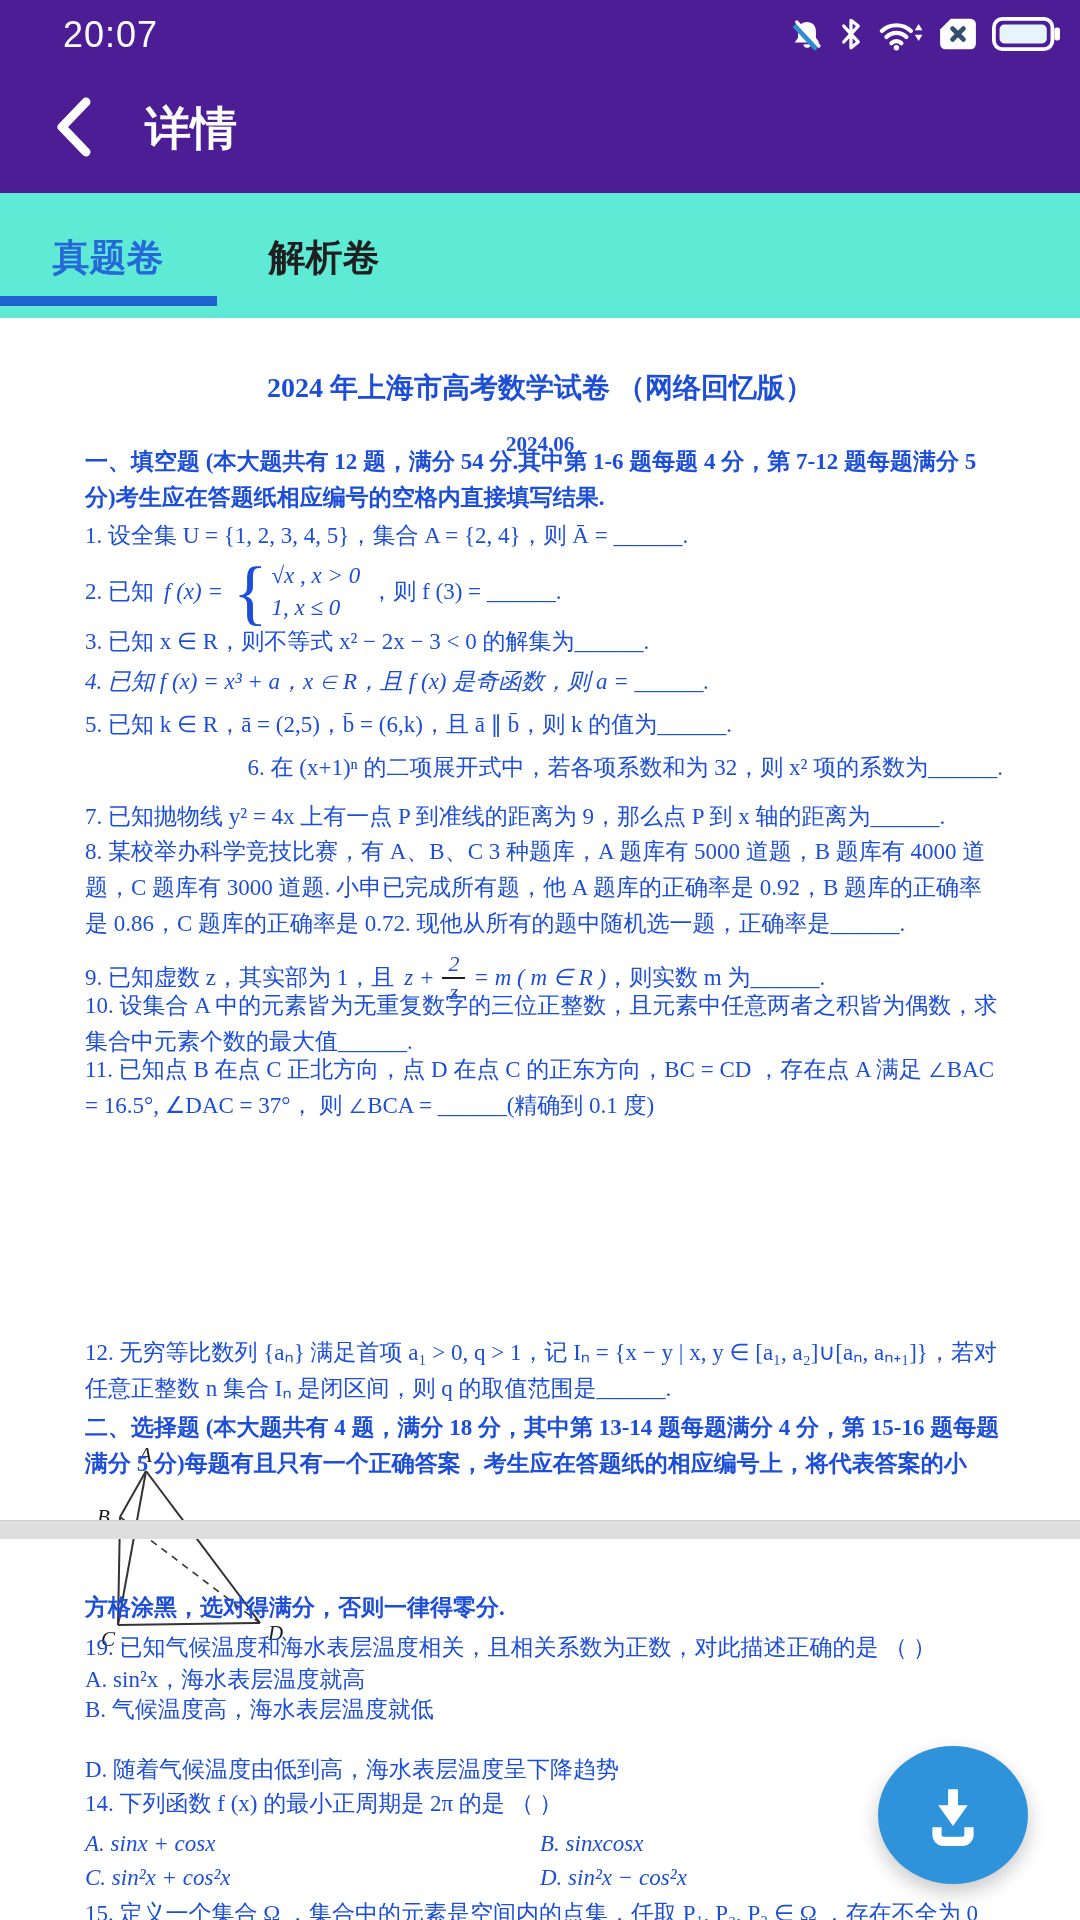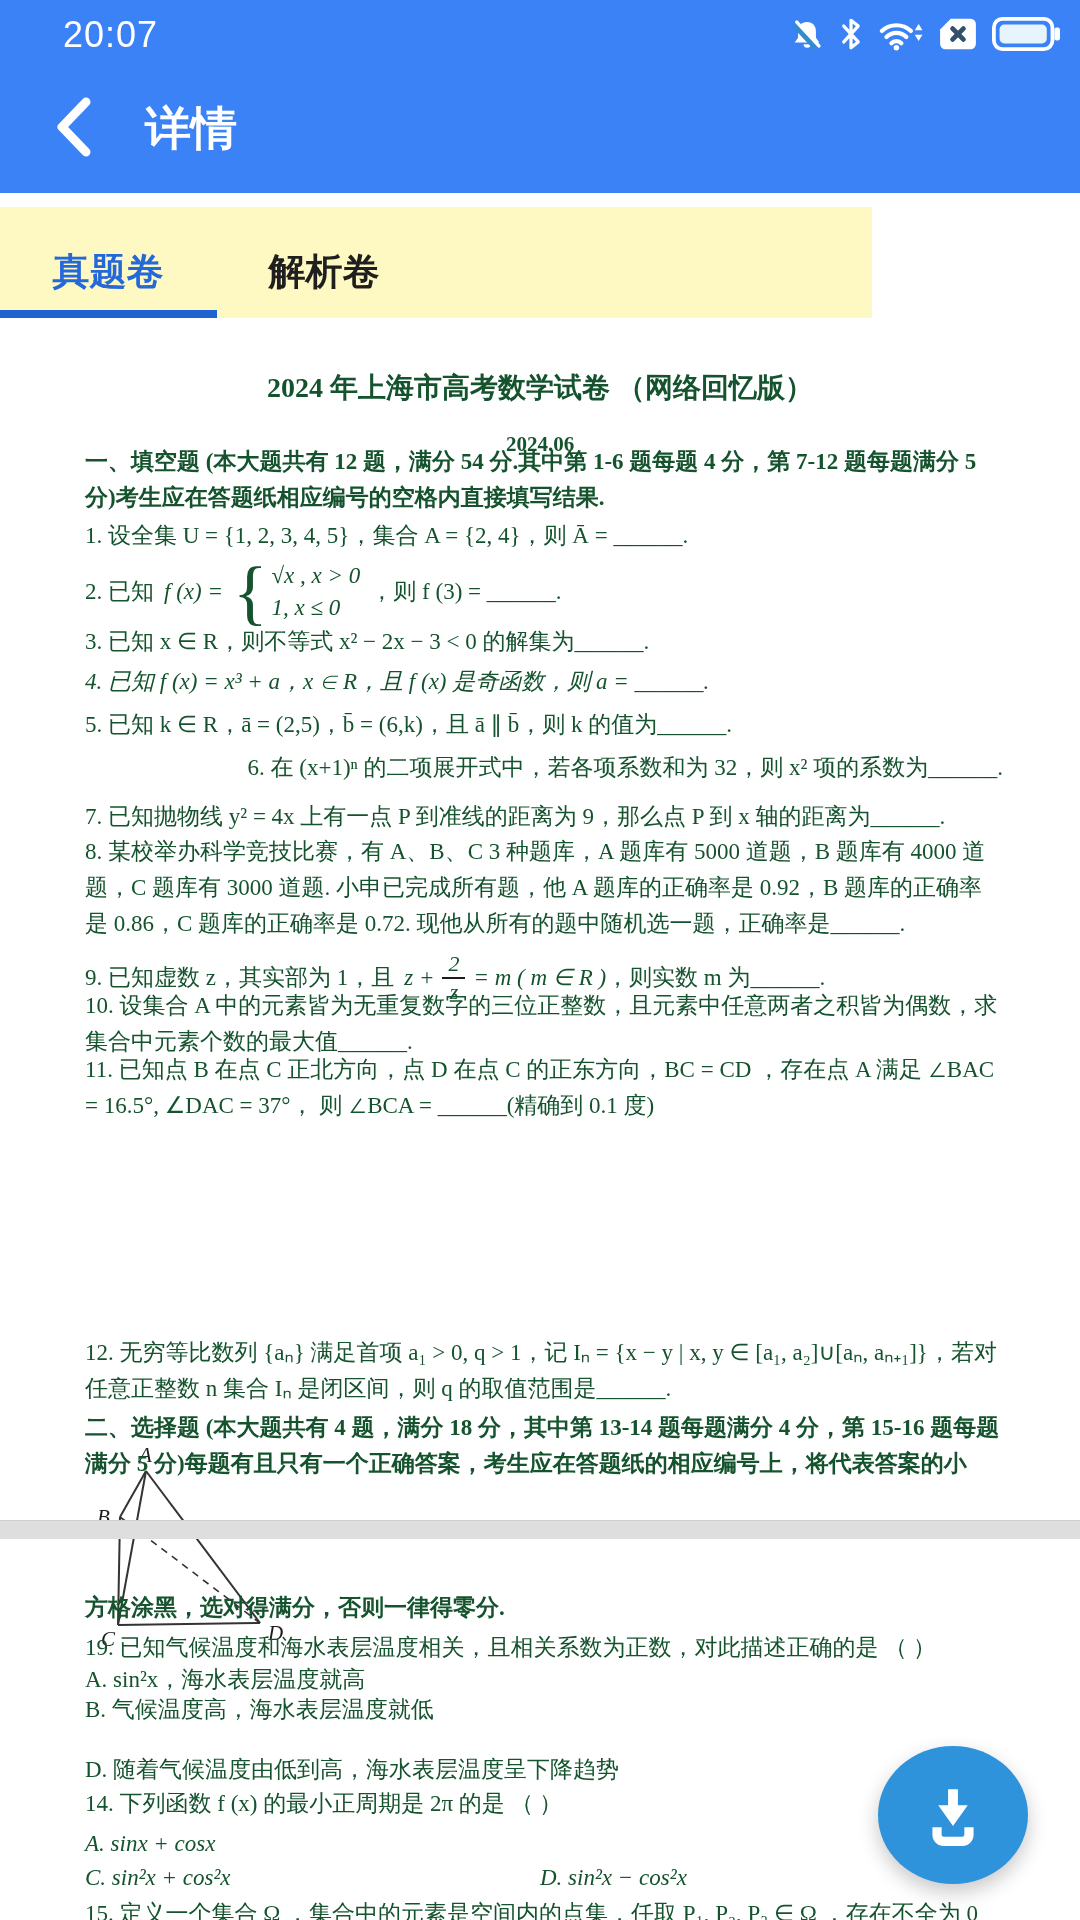--- a/index.html
+++ b/index.html
@@ -1,38 +1,38 @@
 <!DOCTYPE html>
 <html><head>
 <meta charset="utf-8">
 <style>
   html,body{margin:0;padding:0;background:#ffffff;}
   .screen{position:relative;width:1080px;height:1920px;overflow:hidden;background:#ffffff;
           font-family:"Liberation Sans", sans-serif;}
   
-  .chrome{position:absolute;left:0;top:0;width:1080px;height:193px;background:#3b82f6;}
+  .chrome{position:absolute;left:0;top:0;width:1080px;height:193px;background:#4c1d95;}
   .status-bar{position:absolute;left:0;top:0;width:1080px;height:62px;}
   .status-time{position:absolute;left:63px;top:14px;color:#ffffff;font-size:36px;letter-spacing:1px;}
   .status-icons{position:absolute;right:20px;top:15px;display:flex;align-items:center;gap:14px;}
   .status-icons svg{display:block;}
   .app-header{position:absolute;left:0;top:62px;width:1080px;height:131px;}
   .back-btn{position:absolute;left:52px;top:32px;width:46px;height:66px;background:none;border:none;padding:0;cursor:pointer;}
   .app-title{position:absolute;left:145px;top:36px;color:#ffffff;font-size:46px;font-weight:700;}
   
-  .tab-bar{position:absolute;left:0;top:207px;width:872px;height:125px;background:#fef9c3;}
+  .tab-bar{position:absolute;left:0;top:193px;width:1080px;height:125px;background:#5eead4;}
   .tab{position:absolute;top:40px;width:216px;text-align:center;font-size:37px;font-weight:700;cursor:pointer;}
   .tab-1{left:0;color:#2468D9;}
   .tab-2{left:216px;color:#1f1f1f;}
   .tab-underline{position:absolute;left:0;top:103px;width:217px;height:10px;background:#1E63D0;}
   
   .page-badge{position:absolute;left:27px;top:342px;width:120px;height:54px;background:#8C8C8C;border-radius:13px;
               color:#ffffff;font-size:34px;display:flex;align-items:center;justify-content:center;}
   
   .pdf{position:absolute;left:0;top:318px;width:1080px;height:1602px;background:#ffffff;
-       font-family:"Liberation Serif", serif;color:#14532d;}
+       font-family:"Liberation Serif", serif;color:#1d4ed8;}
   .dl{position:absolute;left:85px;width:918px;font-size:23px;line-height:36px;}
   .ctr{left:0;width:1080px;text-align:center;}
   .bld{font-weight:700;}
   .doc-title{font-size:28px;}
   .doc-date{font-size:21px;}
   .mrow{display:flex;align-items:center;}
   .brace{font-size:72px;font-weight:400;line-height:72px;margin:0 4px 0 10px;}
   .cases{display:flex;flex-direction:column;font-size:23px;line-height:32px;font-style:italic;}
   .frac{display:inline-flex;flex-direction:column;align-items:center;font-style:italic;margin:0 8px;line-height:26px;font-size:22px;}
   .frac .num{border-bottom:2px solid #1C1C1C;padding:0 6px;}
@@ -176,20 +176,21 @@
 
     <div class="page-sep" style="top:1202px;"></div>
 
     <div class="dl bld" style="top:1272px;">方格涂黑，选对得满分，否则一律得零分.</div>
     <div class="dl" style="top:1312px;">19. 已知气候温度和海水表层温度相关，且相关系数为正数，对此描述正确的是 （  ）</div>
     <div class="dl" style="top:1344px;">A. sin²x，海水表层温度就高</div>
     <div class="dl" style="top:1374px;">B. 气候温度高，海水表层温度就低</div>
     <div class="dl" style="top:1434px;">D. 随着气候温度由低到高，海水表层温度呈下降趋势</div>
     <div class="dl" style="top:1468px;">14. 下列函数 f (x) 的最小正周期是 2π 的是 （  ）</div>
     <div class="opt2 mit" style="left:85px;top:1508px;">A.  sinx + cosx</div>
+    <div class="opt2 mit" style="left:540px;top:1508px;">B.  sinxcosx</div>
     <div class="opt2 mit" style="left:540px;top:1542px;">D.  sin²x − cos²x</div>
     <div class="opt2 mit" style="left:85px;top:1542px;">C.  sin²x + cos²x</div>
     <div class="dl" style="top:1578px;">15. 定义一个集合 Ω ，集合中的元素是空间内的点集，任取 P₁, P₂, P₃ ∈ Ω ，存在不全为 0 的实数</div>
   </div>
 
   <button class="fab" aria-label="download">
     <svg width="86" height="86" viewBox="0 0 140 140">
       <path d="M62 28 h16 v26 h16 L70 88 L46 54 h16 z" fill="#ffffff"></path>
       <path d="M44 90 v12 a11 11 0 0 0 11 11 h30 a11 11 0 0 0 11 -11 v-12" fill="none" stroke="#ffffff" stroke-width="15" stroke-linejoin="round"></path>
     </svg>

